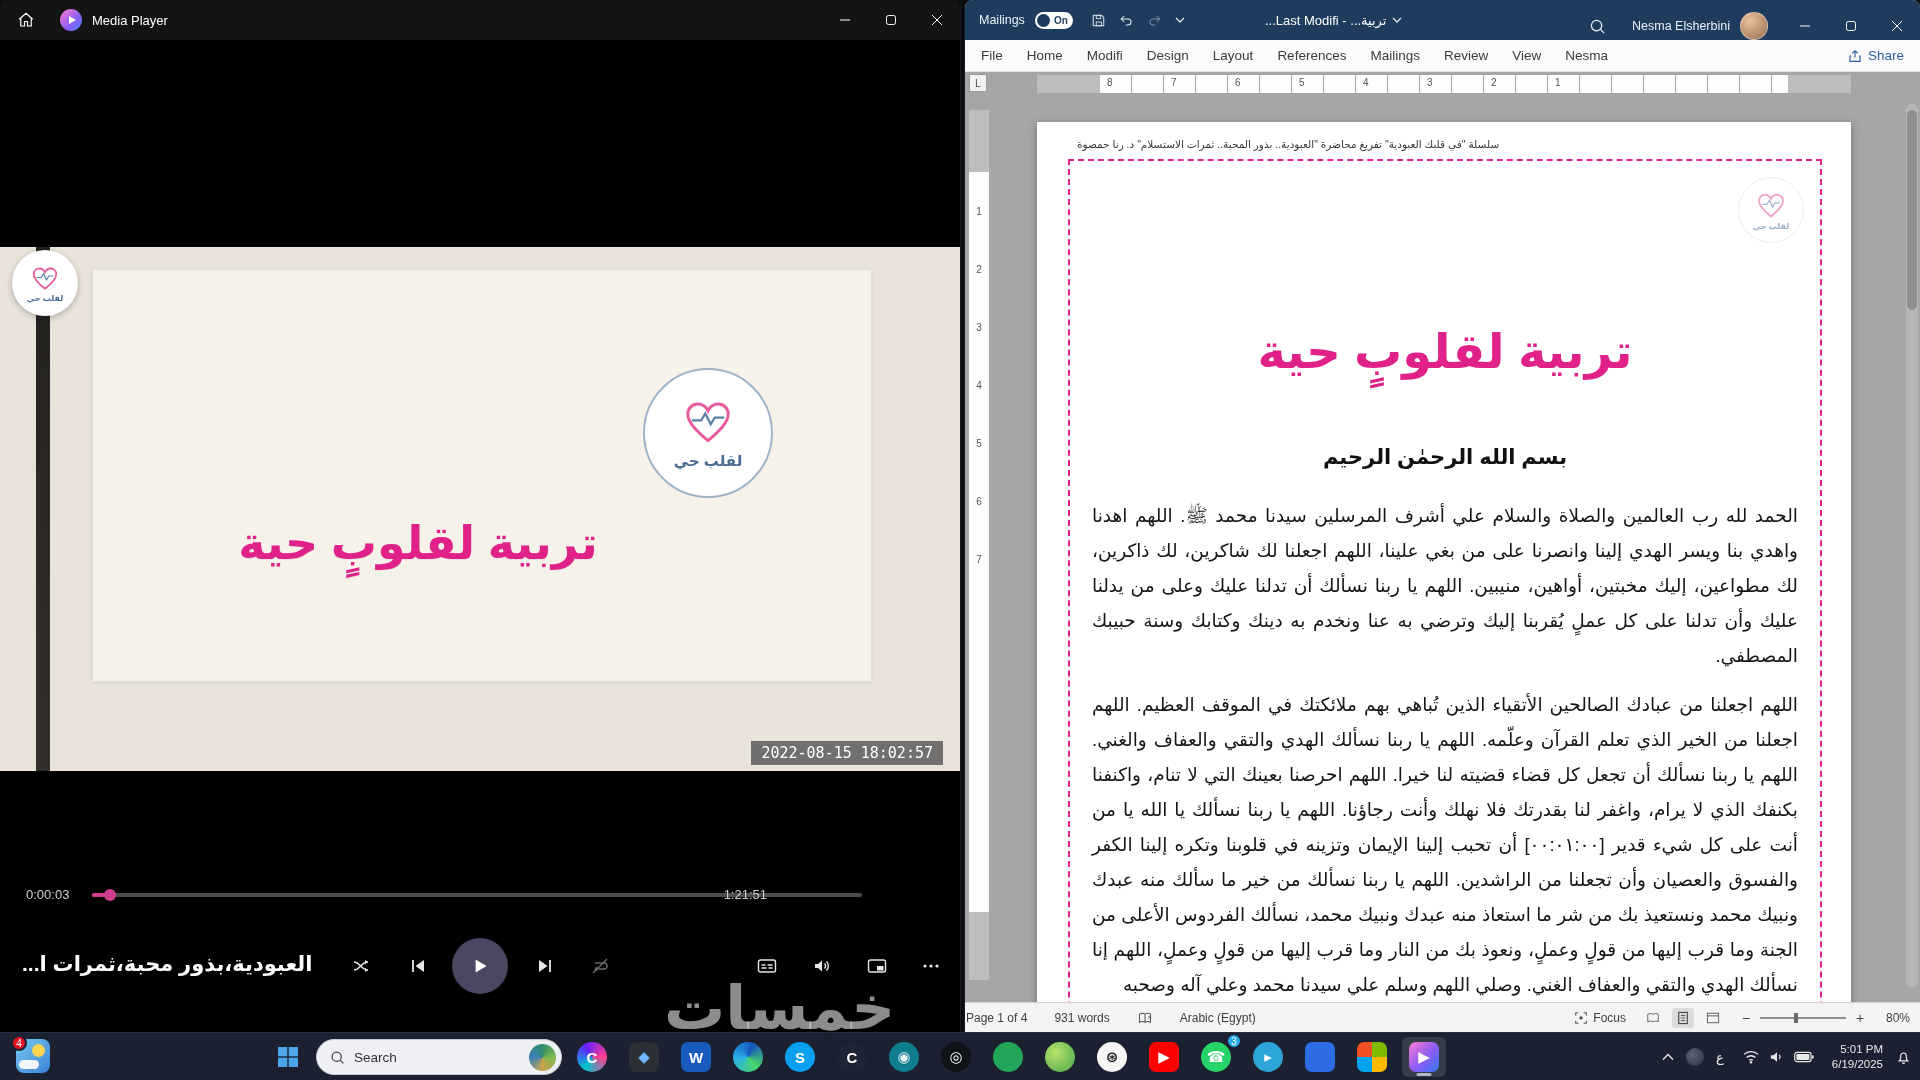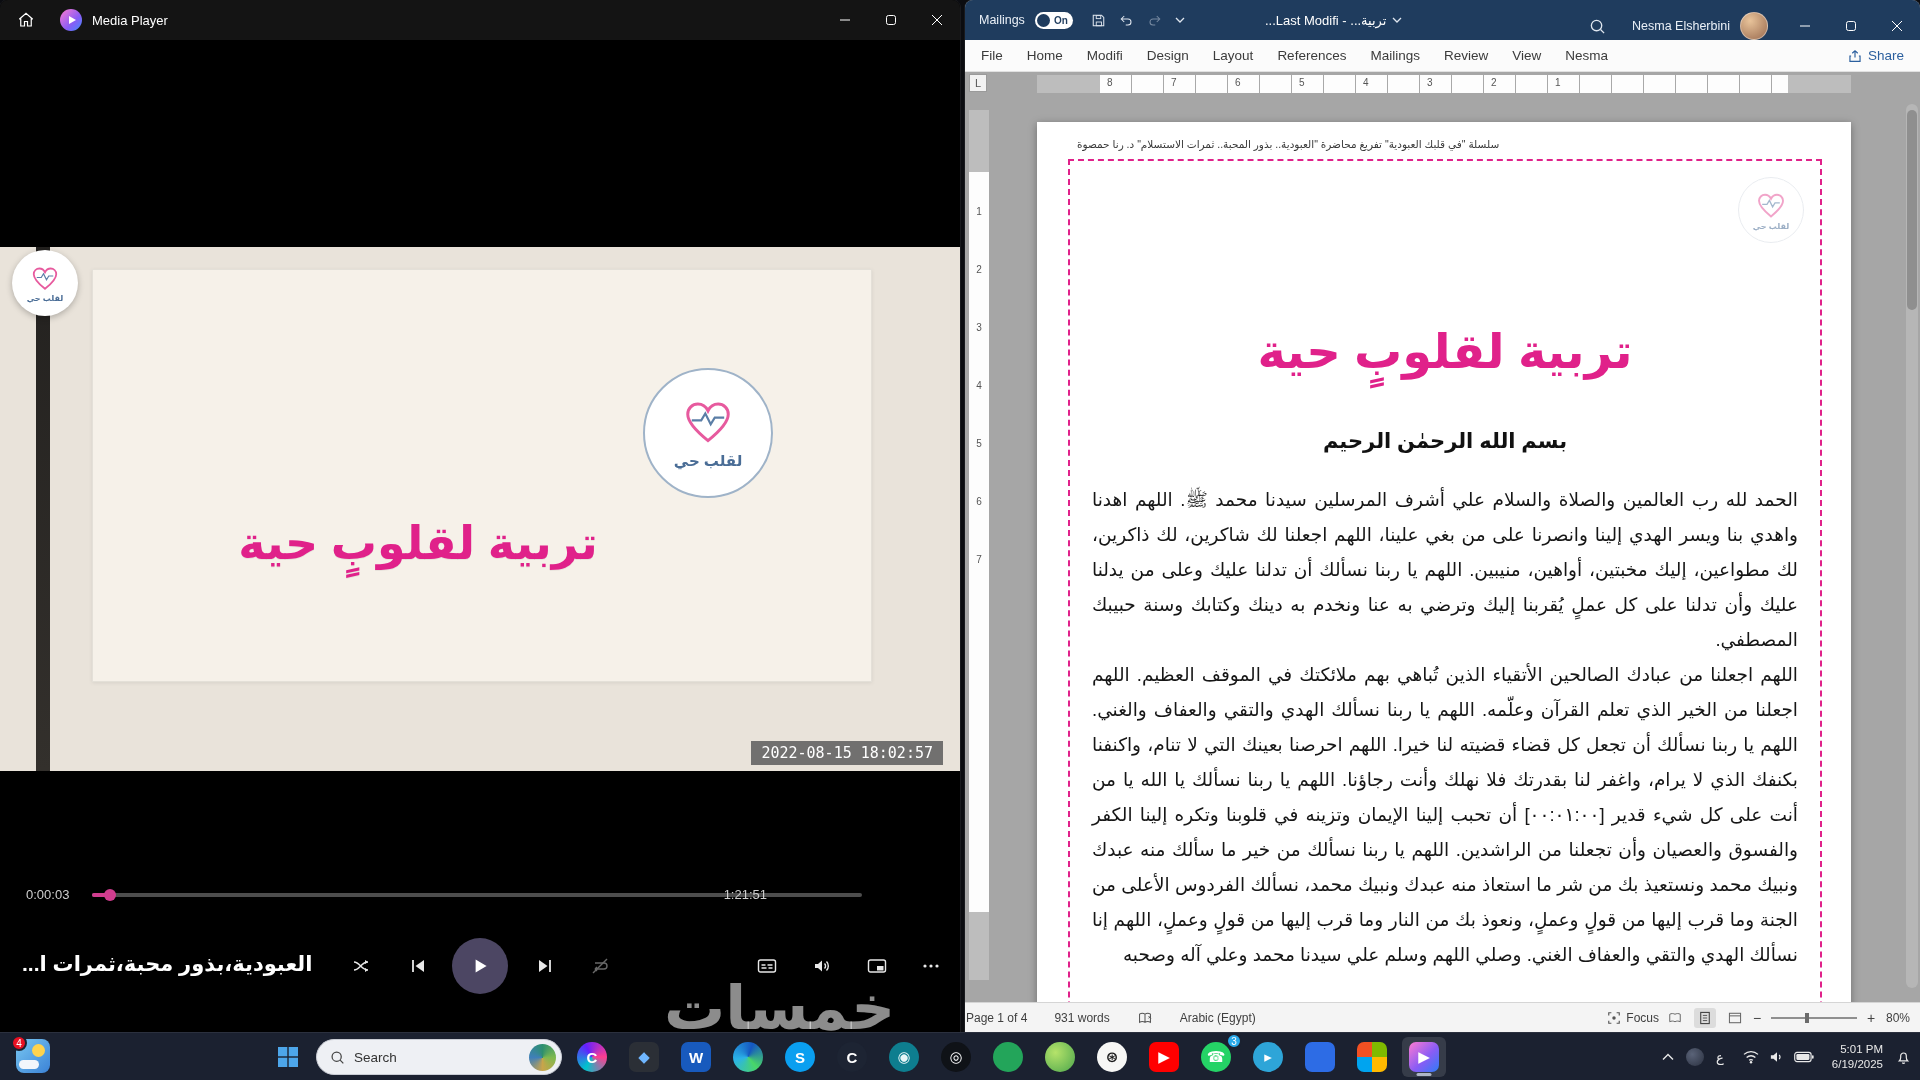--- a/index.html
+++ b/index.html
@@ -66,29 +66,29 @@
 .wd-canvas{position:absolute;left:0;top:96px;width:955px;height:906px;background:#a6a6a6;overflow:hidden}
 .wd-vruler{position:absolute;left:4px;top:14px;width:20px;height:870px;background:#bdbdbd}
 .wd-vruler .white-zone{position:absolute;left:0;top:62px;width:20px;height:740px;background:#fdfdfd}
 .rvnum{position:absolute;left:0;width:20px;text-align:center;font-size:10px;color:#555}
 .wd-page{position:absolute;left:72px;top:26px;width:814px;height:1400px;background:#fff;box-shadow:0 2px 8px rgba(0,0,0,.35)}
 .wd-header{position:absolute;right:30px;top:16px;left:40px;text-align:left;direction:rtl;font-size:10.5px;color:#3a3a3a}
 .wd-border-box{position:absolute;left:31px;top:37px;width:754px;height:1340px;border:2.5px dashed var(--accent-pink,#e0218a);padding:0 22px}
 .wd-doclogo{position:absolute;right:16px;top:16px;width:66px;height:66px;border-radius:50%;background:#fff;border:1px solid #d8dde4;opacity:.55;display:flex;flex-direction:column;align-items:center;justify-content:center}
 .wd-doclogo .lg-txt{font-size:8px;color:#4a6d96;font-weight:bold}
 .wd-title-script{margin-top:155px;text-align:center;direction:rtl;font-size:48px;font-weight:600;color:var(--accent-pink,#e0218a);line-height:1.5}
-.wd-basmala{margin-top:36px;text-align:center;direction:rtl;font-size:21px;font-weight:bold;color:#111;line-height:34px}
+.wd-basmala{margin-top:52px;text-align:center;direction:rtl;font-size:21px;font-weight:bold;color:#111;line-height:34px}
 .wd-para{margin-top:24px;direction:rtl;text-align:justify;font-size:18.5px;line-height:35px;color:#161616}
-.wd-para + .wd-para{margin-top:0}
+.wd-para + .wd-para{margin-top:14px}
 .wd-scrollbar{position:absolute;right:2px;top:8px;width:12px;height:884px;background:#b6b6b6;border-radius:6px}
 .wd-scrollbar .thumb{position:absolute;left:1px;top:6px;width:10px;height:200px;background:#8f8f8f;border-radius:5px}
 
 .wd-statusbar{position:absolute;left:0;top:1002px;width:100%;height:30px;background:#f4f4f4;border-top:1px solid #d5d5d5;display:flex;align-items:center;font-size:12px;color:#3f3f3f}
 .ws-left{display:flex;align-items:center;gap:27px;padding-left:1px}
-.ws-right{position:absolute;right:10px;display:flex;align-items:center;gap:5px}
+.ws-right{position:absolute;right:10px;display:flex;align-items:center;gap:16px}
 .ws-item{display:flex;align-items:center;gap:5px}
 .ws-views{display:flex;gap:8px;align-items:center}
 .ws-view{width:22px;height:20px;display:flex;align-items:center;justify-content:center;border-radius:3px}
 .ws-view.active{background:#dcdcdc}
 .ws-zoom{display:flex;align-items:center;gap:8px}
 .ws-sign{font-size:14px;color:#444;width:12px;text-align:center}
 .ws-slider{width:86px;height:2px;background:#8f8f8f;position:relative}
 .ws-knob{position:absolute;left:34px;top:-4px;width:4px;height:10px;background:#6b6b6b}
 .ws-zoomtext{min-width:28px;text-align:right}
 

